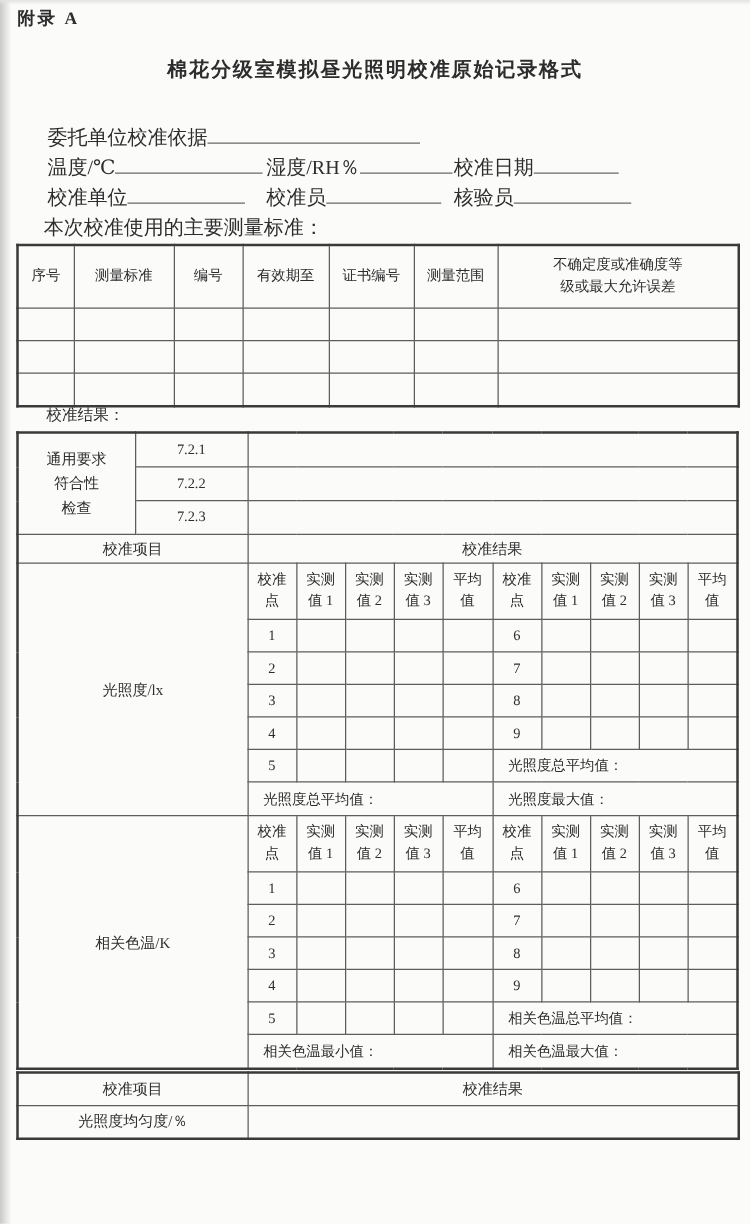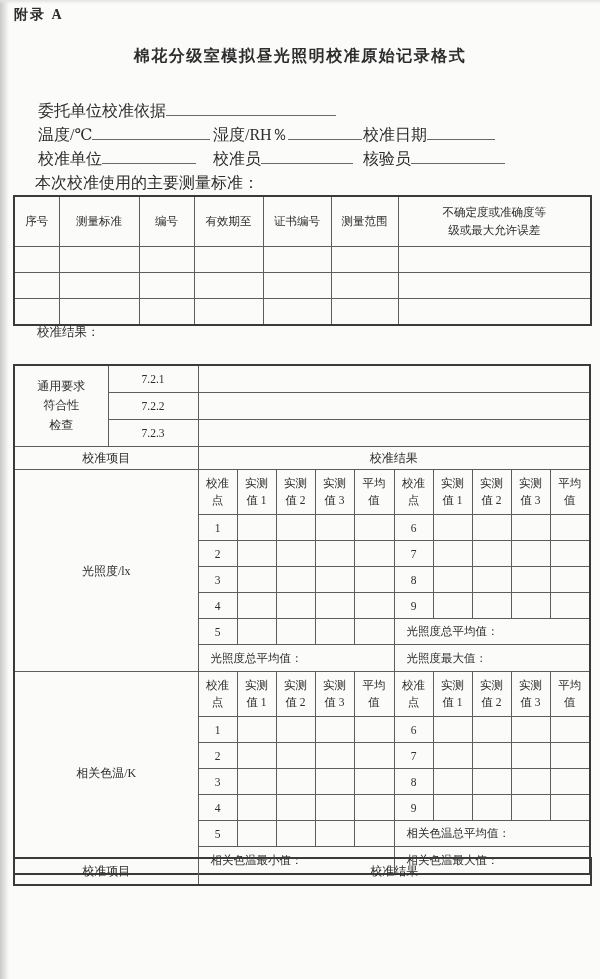--- a/index.html
+++ b/index.html
@@ -56,21 +56,21 @@
     padding:0 2px;overflow:hidden;
   }
   .t1{top:185px;margin-top:10px;}
   .t1 .hrow td{height:49px;line-height:1.5;}
   .t1 .erow td{height:25px;}
   .wrap-narrow{display:inline-block;max-width:112px;line-height:1.55;}
   .results-label{
     position:absolute;top:324px;left:37px;
     font-size:12.5px;
   }
-  .t2{top:364px;padding-left:29px;}
+  .t2{top:345px;padding-left:29px;}
   .t2 tr.gen td{height:26px;}
   .t2 tr.itemhead td{height:22px;font-size:12px;}
   .gen-label{line-height:1.6;font-size:12px;}
   .t2 tr.mhead td{height:44px;line-height:1.5;}
   .stack{display:inline-block;max-width:2.3em;line-height:1.5;}
   .t2 tr.drow td{height:25px;}
   .t2 tr.mmrow td{height:26px;}
   .sec-label{font-size:12px;}
   td.lalign{text-align:left;padding-left:12px;}
   .t3{top:857px;}
@@ -346,14 +346,18 @@
 <table class="t3">
   <colgroup>
       <col style="width:184px">
       <col style="width:393px">
     </colgroup>
   <tbody>
     <tr>
       <td>校准项目</td>
       <td>校准结果</td>
     </tr>
+    <tr>
+      <td>光照度均匀度/％</td>
+      <td></td>
+    </tr>
   </tbody>
 </table>
 
 </body></html>

